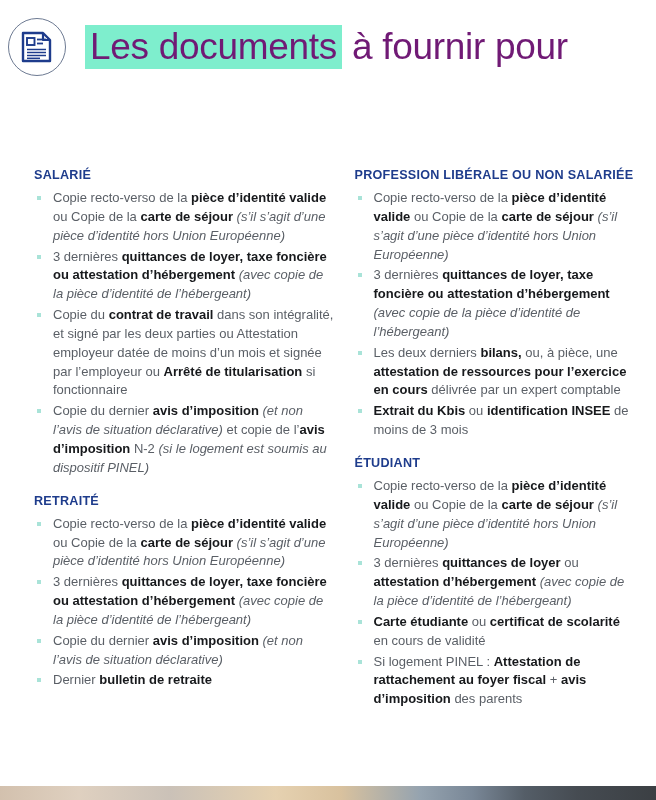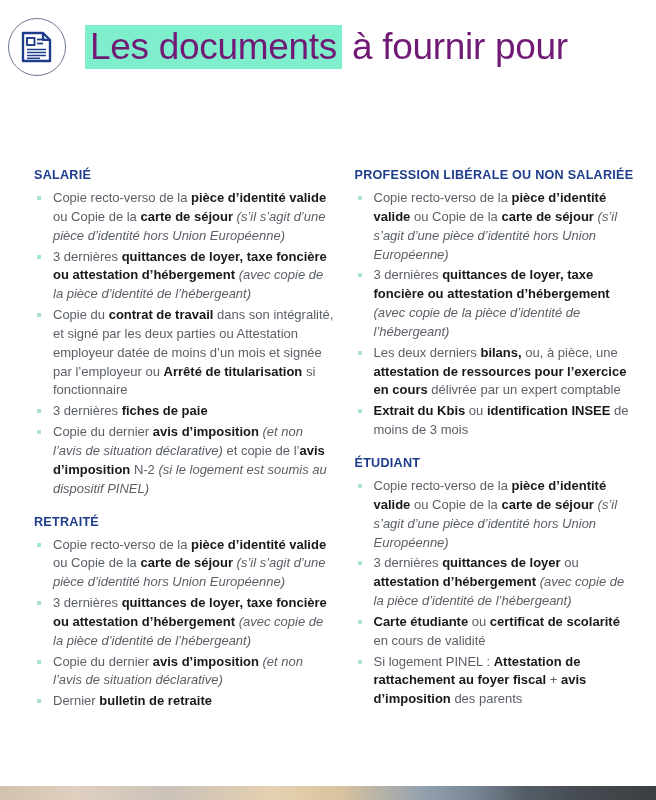--- a/index.html
+++ b/index.html
@@ -162,21 +162,20 @@
   </div>
 
   <div class="columns">
     <div class="col left">
         <div class="section">
           <div class="section-title">SALARIÉ</div>
           <ul class="items">
             <li><span>Copie recto-verso de la </span><b>pièce d’identité valide</b><span> ou Copie de la </span><b>carte de séjour</b><i> (s’il s’agit d’une pièce d’identité hors Union Européenne)</i></li>
             <li><span>3 dernières </span><b>quittances de loyer, taxe foncière ou attestation d’hébergement</b><i> (avec copie de la pièce d’identité de l’hébergeant)</i></li>
             <li><span>Copie du </span><b>contrat de travail</b><span> dans son intégralité, et signé par les deux parties ou Attestation employeur datée de moins d’un mois et signée par l’employeur ou </span><b>Arrêté de titularisation</b><span> si fonctionnaire</span></li>
-            <li><span>3 dernières </span><b>fiches de paie</b></li>
             <li><span>Copie du dernier </span><b>avis d’imposition</b><i> (et non l’avis de situation déclarative)</i><span> et copie de l’</span><b>avis d’imposition</b><span> N-2 </span><i>(si le logement est soumis au dispositif PINEL)</i></li>
           </ul>
         </div>
         <div class="section">
           <div class="section-title">RETRAITÉ</div>
           <ul class="items">
             <li><span>Copie recto-verso de la </span><b>pièce d’identité valide</b><span> ou Copie de la </span><b>carte de séjour</b><i> (s’il s’agit d’une pièce d’identité hors Union Européenne)</i></li>
             <li><span>3 dernières </span><b>quittances de loyer, taxe foncière ou attestation d’hébergement</b><i> (avec copie de la pièce d’identité de l’hébergeant)</i></li>
             <li><span>Copie du dernier </span><b>avis d’imposition</b><i> (et non l’avis de situation déclarative)</i></li>
             <li><span>Dernier </span><b>bulletin de retraite</b></li>

